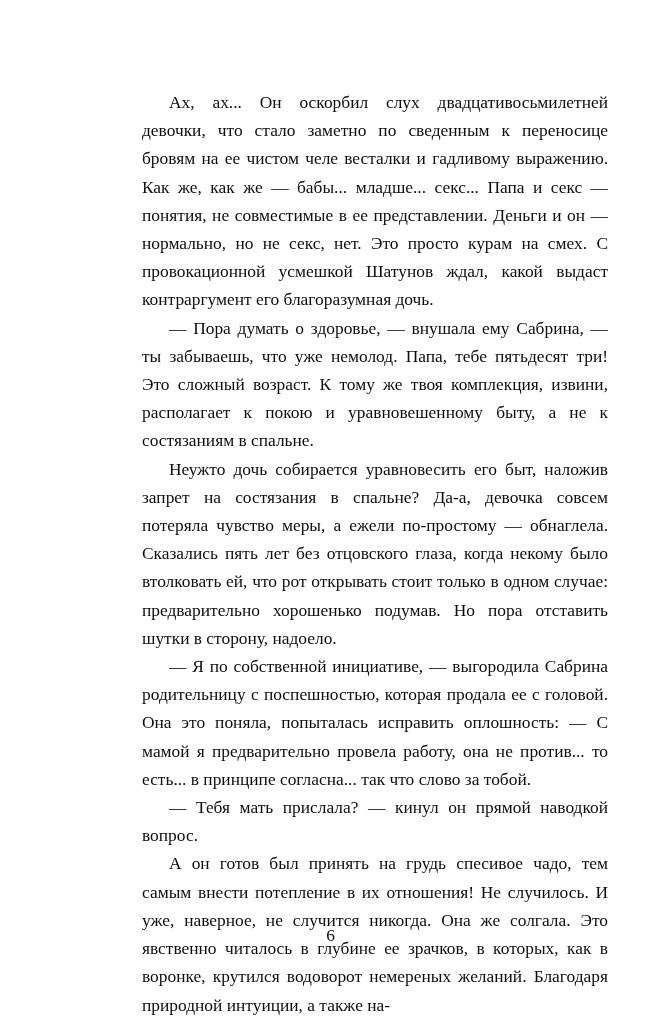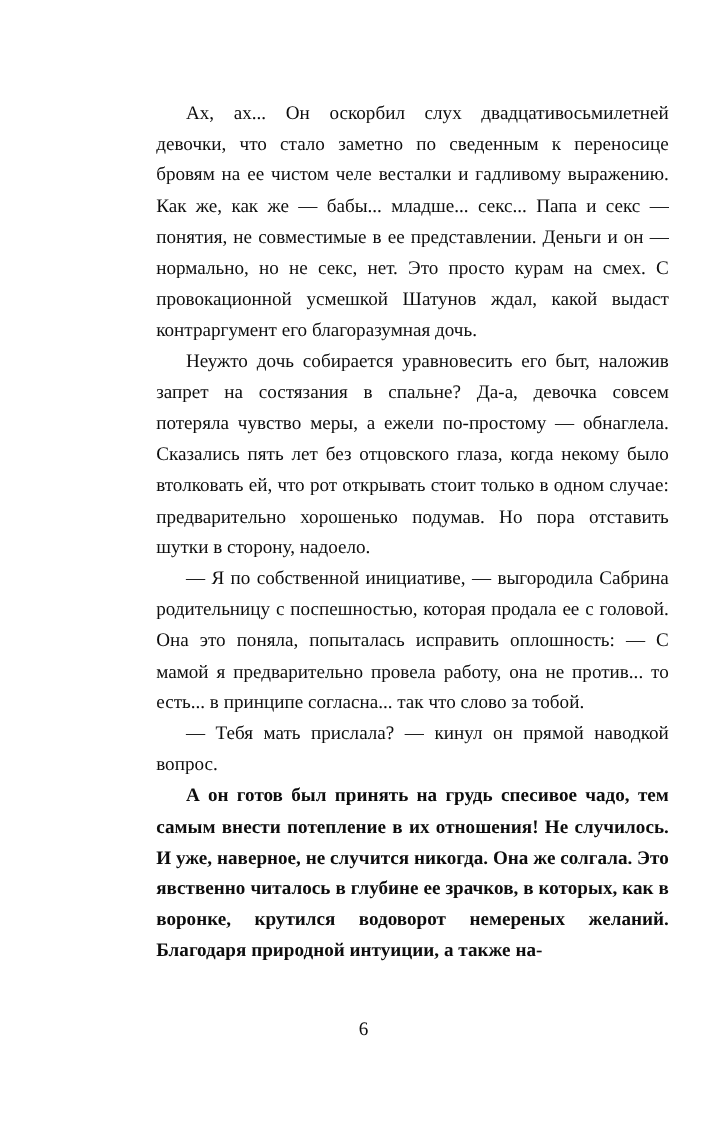--- a/index.html
+++ b/index.html
@@ -34,38 +34,38 @@
     hyphens: manual;
     margin-left: 44px;
   }
   .para {
     margin: 0;
     text-indent: 27px;
     text-align: justify;
   }
   .para:last-child {
     text-align: justify;
-    font-weight: bold;
   }
   .folio {
     position: absolute;
     left: 0;
     top: 925px;
     width: 661px;
     text-align: center;
     font-size: 17.4px;
     font-family: "Liberation Serif", serif;
     color: #0d0d0d;
   }
 </style>
 </head>
 <body>
 
 <div class="page">
   <div class="text-block">
     <p class="para">Ах, ах... Он оскорбил слух двадцативосьмилетней девочки, что стало заметно по сведенным к переносице бровям на ее чистом челе весталки и гадливому выражению. Как же, как же — бабы... младше... секс... Папа и секс — понятия, не совместимые в ее представлении. Деньги и он — нормально, но не секс, нет. Это просто курам на смех. С провокационной усмешкой Шатунов ждал, какой выдаст контраргумент его благоразумная дочь.</p>
+    <p class="para">— Пора думать о здоровье, — внушала ему Сабрина, — ты забываешь, что уже немолод. Папа, тебе пятьдесят три! Это сложный возраст. К тому же твоя комплекция, извини, располагает к покою и уравновешенному быту, а не к состязаниям в спальне.</p>
     <p class="para">Неужто дочь собирается уравновесить его быт, наложив запрет на состязания в спальне? Да-а, девочка совсем потеряла чувство меры, а ежели по-простому — обнаглела. Сказались пять лет без отцовского глаза, когда некому было втолковать ей, что рот открывать стоит только в одном случае: предварительно хорошенько подумав. Но пора отставить шутки в сторону, надоело.</p>
     <p class="para">— Я по собственной инициативе, — выгородила Сабрина родительницу с поспешностью, которая продала ее с головой. Она это поняла, попыталась исправить оплошность: — С мамой я предварительно провела работу, она не против... то есть... в принципе согласна... так что слово за тобой.</p>
     <p class="para">— Тебя мать прислала? — кинул он прямой наводкой вопрос.</p>
     <p class="para">А он готов был принять на грудь спесивое чадо, тем самым внести потепление в их отношения! Не случилось. И уже, наверное, не случится никогда. Она же солгала. Это явственно читалось в глубине ее зрачков, в которых, как в воронке, крутился водоворот немереных желаний. Благодаря природной интуиции, а также на-</p>
   </div>
   <div class="folio">6</div>
 </div>
 
 </body></html>

